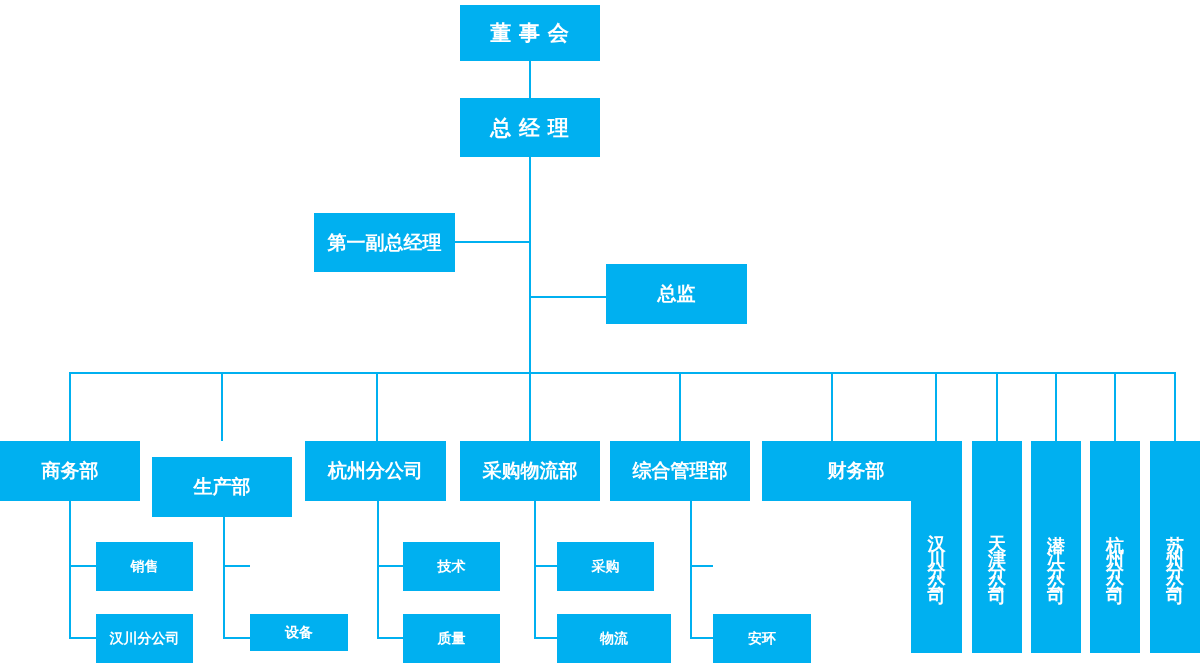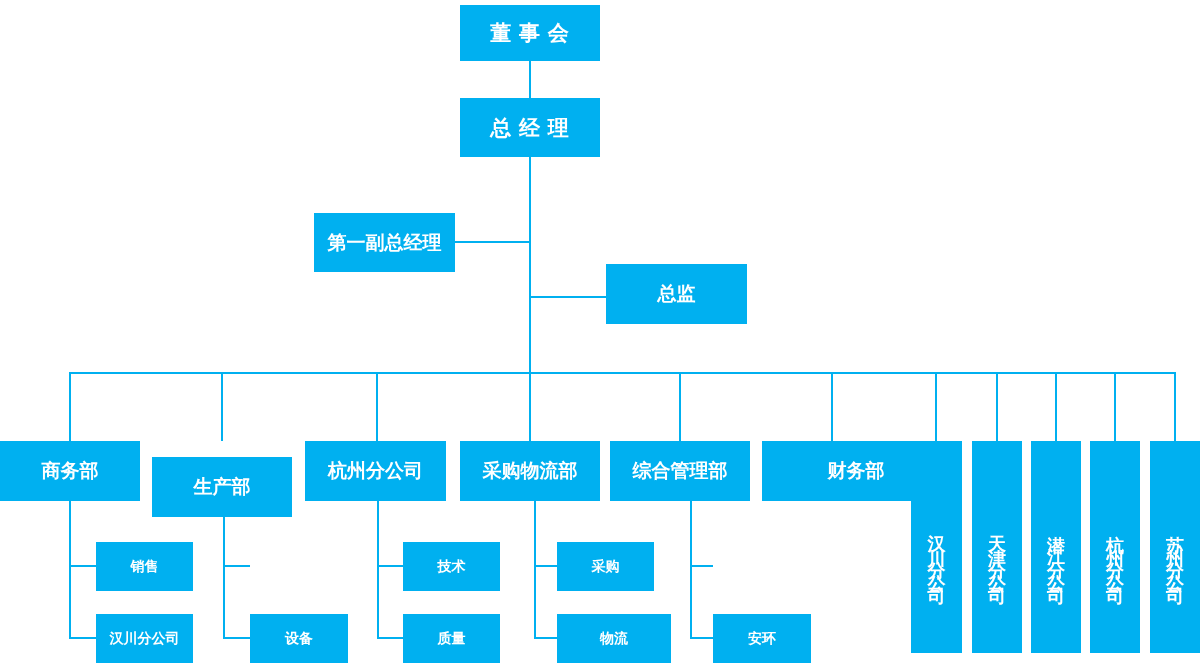--- a/index.html
+++ b/index.html
@@ -136,21 +136,21 @@
   <div class="node branch" style="left:1150px; top:441px; width:50px; height:212px;">
     <span>苏州分公司</span>
   </div>
 
   <div class="node node-sm" style="left:96px;  top:542px; width:97px; height:49px;">
     <span>销售</span>
   </div>
   <div class="node node-sm" style="left:96px;  top:614px; width:97px; height:49px;">
     <span>汉川分公司</span>
   </div>
-  <div class="node node-sm" style="left:250px; top:614px; width:98px; height:49px;">
+  <div class="node node-sm" style="left:250px; top:614px; width:98px; height:37px;">
     <span>设备</span>
   </div>
   <div class="node node-sm" style="left:403px; top:614px; width:97px; height:49px;">
     <span>质量</span>
   </div>
   <div class="node node-sm" style="left:403px; top:542px; width:97px; height:49px;">
     <span>技术</span>
   </div>
   <div class="node node-sm" style="left:557px; top:542px; width:97px; height:49px;">
     <span>采购</span>

